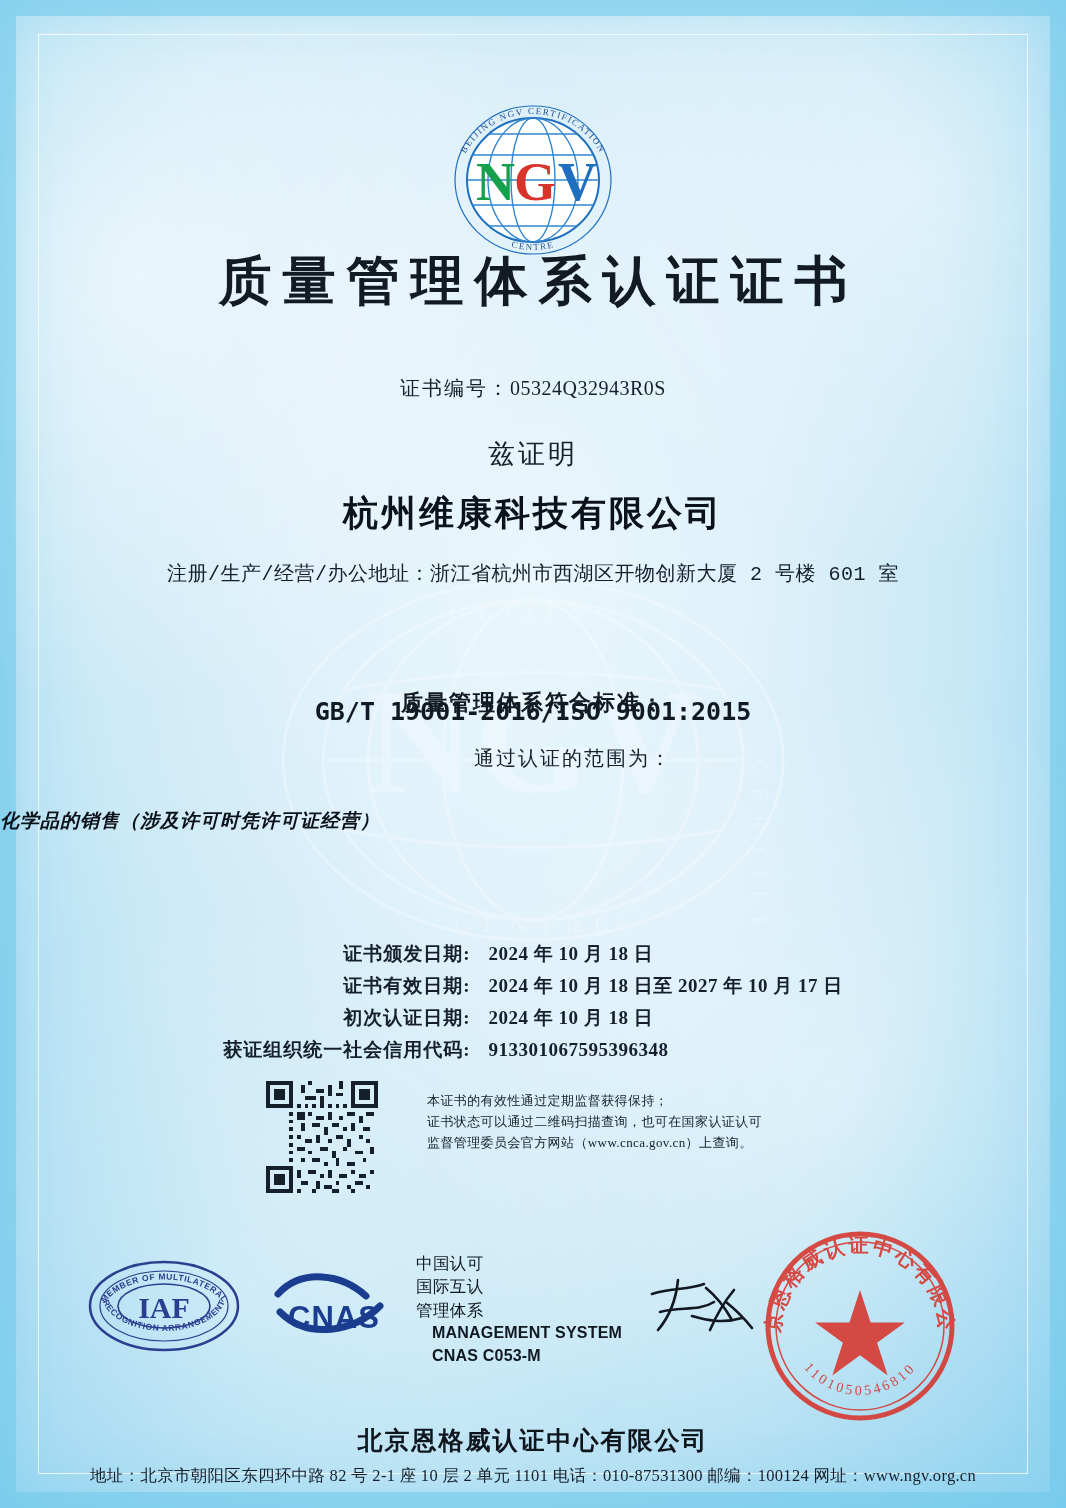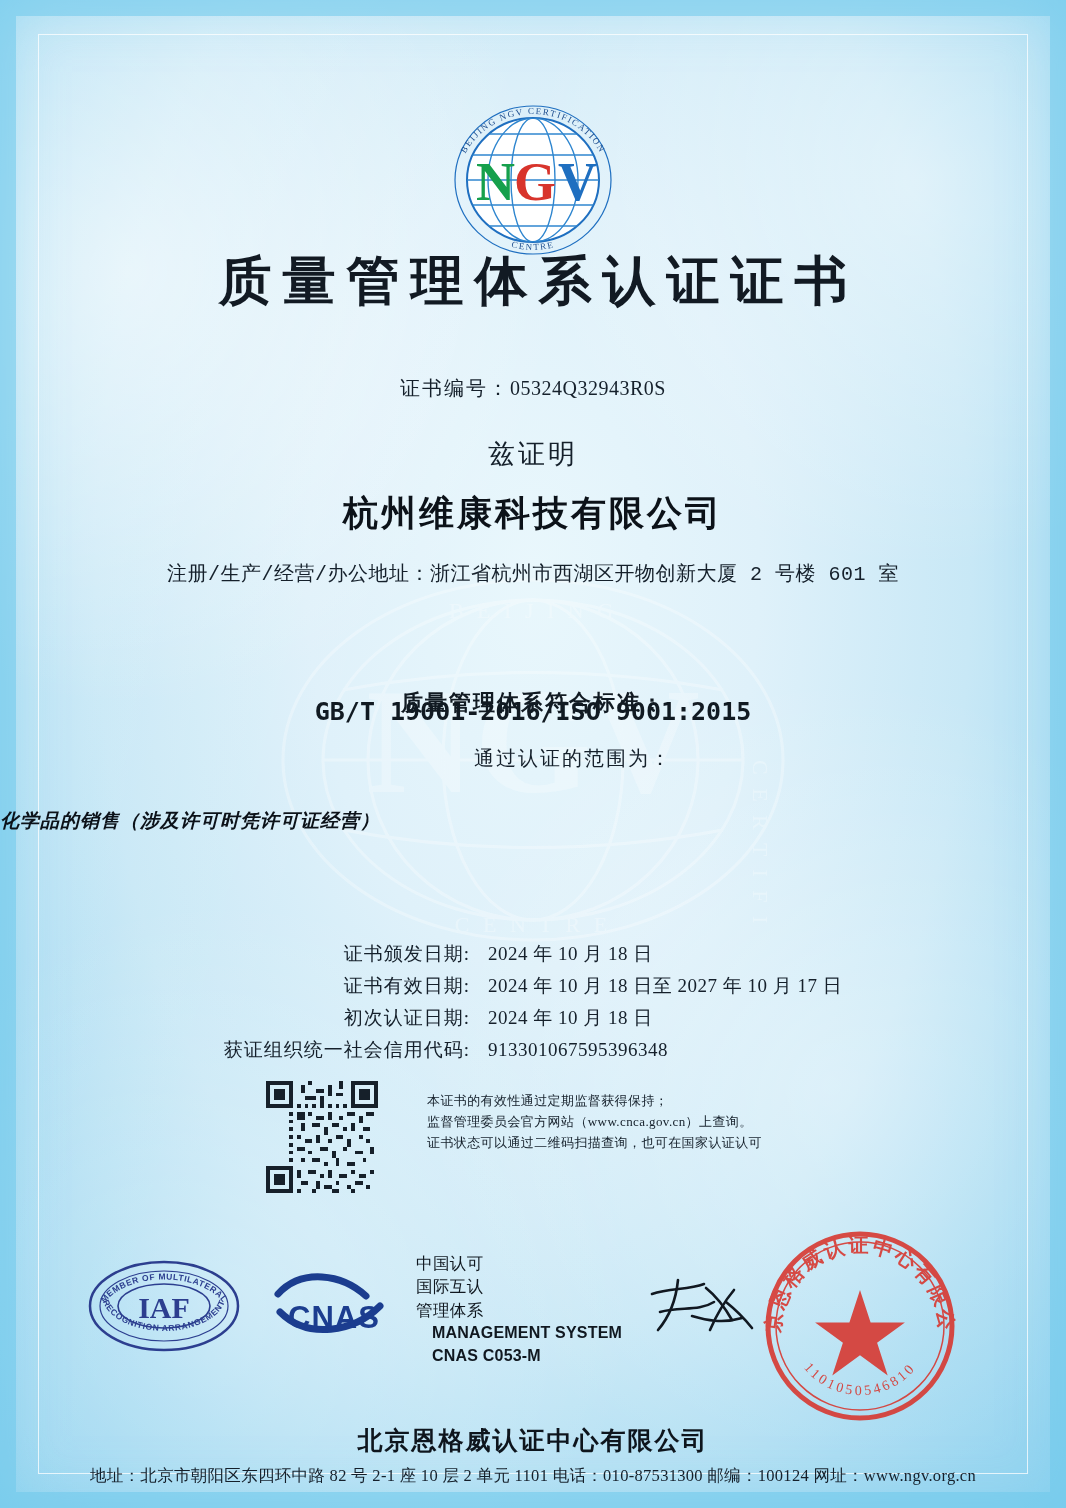--- a/index.html
+++ b/index.html
@@ -173,20 +173,21 @@
   }
 
   
   .dates {
     position: absolute;
     top: 938px;
     left: 0;
     width: 100%;
     display: flex;
     justify-content: center;
+    font-weight: bold;
   }
   .dates table {
     border-collapse: collapse;
     font-size: 19px;
     color: #15202b;
   }
   .dates td {
     padding: 3px 0;
     white-space: nowrap;
   }
@@ -486,22 +487,22 @@
         <rect x="26" y="27" width="1" height="1"></rect>
         <rect x="8" y="28" width="1" height="1"></rect>
           <rect x="12" y="28" width="1" height="1"></rect>
         <rect x="17" y="28" width="2" height="1"></rect>
           <rect x="22" y="28" width="1" height="1"></rect>
       </g>
     </svg>
 
     <div class="note">
       <div>本证书的有效性通过定期监督获得保持；</div>
+      <div>证书状态可以通过二维码扫描查询，也可在国家认证认可</div>
       <div>监督管理委员会官方网站（www.cnca.gov.cn）上查询。</div>
-      <div>证书状态可以通过二维码扫描查询，也可在国家认证认可</div>
     </div>
 
     <svg class="iaf" viewBox="0 0 152 96">
       <ellipse cx="76" cy="48" rx="74" ry="44" fill="none" stroke="#2c3e8f" stroke-width="2.5"></ellipse>
       <ellipse cx="76" cy="48" rx="64" ry="35" fill="none" stroke="#2c3e8f" stroke-width="1.2"></ellipse>
       <ellipse cx="76" cy="48" rx="46" ry="22" fill="none" stroke="#2c3e8f" stroke-width="1.6"></ellipse>
       <text x="76" y="60" text-anchor="middle" font-family="'Liberation Serif', serif" font-size="30" font-weight="bold" fill="#2c3e8f">IAF</text>
       <path id="iaftop" d="M14 50 A 64 38 0 0 1 138 50" fill="none"></path>
       <path id="iafbot" d="M16 46 A 62 36 0 0 0 136 46" fill="none"></path>
       <text font-family="'Liberation Sans', sans-serif" font-size="8.5" font-weight="bold" fill="#2c3e8f" letter-spacing="0.6">

